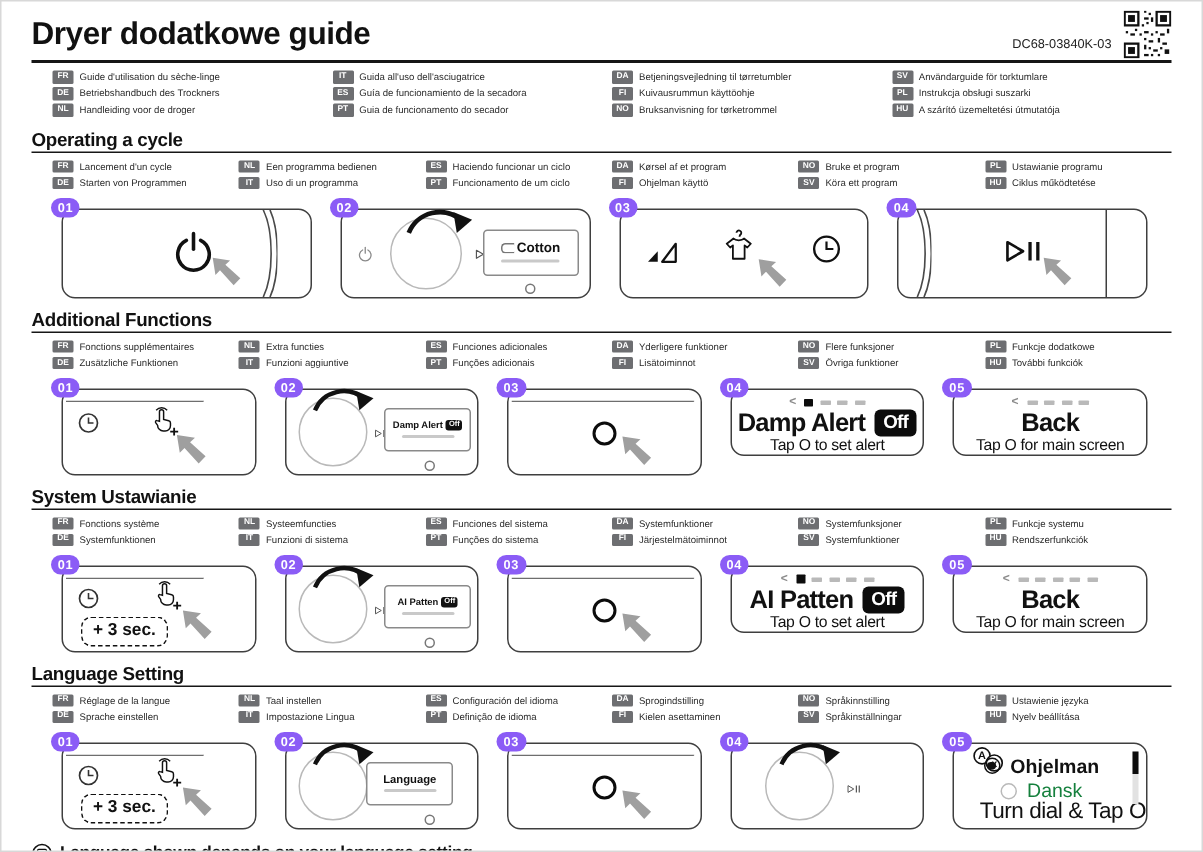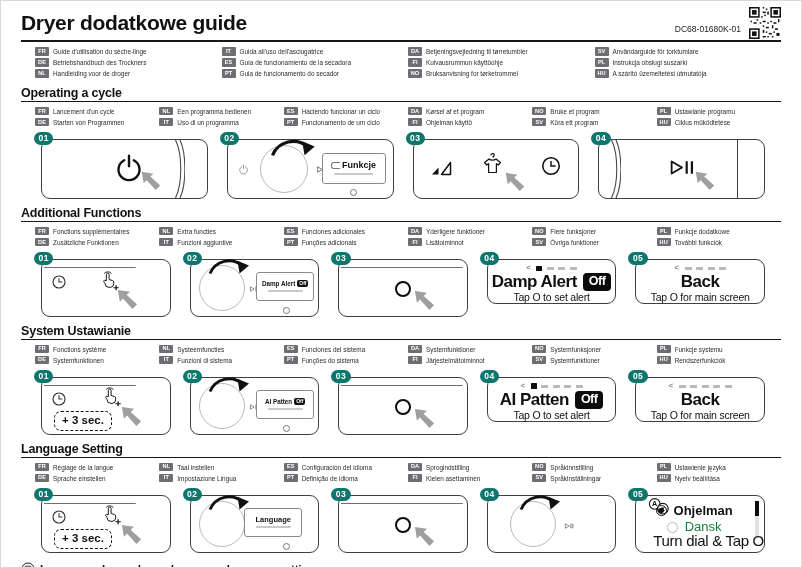--- a/index.html
+++ b/index.html
@@ -19,21 +19,21 @@
   .lang-item{display:flex;align-items:center;gap:4px;margin:1.4px 0;}
   .lang-badge{background:#6d6e71;color:#fff;font-size:5.6px;font-weight:bold;line-height:1;
               padding:1.3px 2.5px;border-radius:1px;min-width:9px;text-align:center;flex:0 0 auto;}
   .lang-label{font-size:6.4px;color:#2b2b2b;white-space:nowrap;}
   
   .section{margin-top:7px;}
   .sec-title{font-size:12.5px;font-weight:bold;letter-spacing:-0.2px;}
   .steps-row{display:flex;gap:19px;margin:11px 16px 2px 20px;}
   .panel{position:relative;flex:1;height:56px;border:1.3px solid #3f3f3f;border-radius:9px;background:#fff;}
   .steps-row.op .panel{height:58px;}
-  .step-badge{position:absolute;top:-8px;left:-8px;background:#0f766e;color:#fff;font-size:8.5px;
+  .step-badge{position:absolute;top:-8px;left:-8px;background:#8b5cf6;color:#fff;font-size:8.5px;
               font-weight:bold;line-height:1;padding:2.5px 4.5px;border-radius:8px;letter-spacing:.5px;z-index:2;}
   .abs{position:absolute;}
   .shelf{position:absolute;top:7px;left:2px;width:72%;border-top:1.1px solid #6e6e6e;border-radius:0 0 4px 0;}
   .shelf.full{width:calc(100% - 6px);}
   .dial{position:absolute;border:1.4px solid #b9b9b9;border-radius:50%;background:#fff;}
   .vsep{position:absolute;top:0;bottom:0;border-left:1.2px solid #3f3f3f;}
   .odot{position:absolute;width:5px;height:5px;border:1.1px solid #777;border-radius:50%;}
   .obtn{position:absolute;width:12px;height:12px;border:2.4px solid #0c0c0c;border-radius:50%;background:#fff;}
   .holdbox{position:absolute;border:1.6px dashed #111;border-radius:7px;background:#fff;
            font-size:11.5px;font-weight:bold;line-height:1;padding:3px 7px;white-space:nowrap;z-index:1;}
@@ -163,21 +163,21 @@
         <rect x="2" y="16" width="3" height="3" fill="#111"></rect>
     </symbol>
   </defs>
 </svg>
 
 <div class="page">
 
   <div class="hdr">
     <div class="hdr-title">Dryer dodatkowe guide</div>
     <div class="hdr-right">
-      <span class="hdr-model">DC68-01680K-01</span>
+      <span class="hdr-model">DC68-03840K-03</span>
       <svg class="qr">
           <use href="#sym-qr"></use>
         </svg>
     </div>
   </div>
   <div class="rule-thick"></div>
   <div class="lang-grid">
       <div class="lang-col">
         <div class="lang-item">
           <span class="lang-badge">FR</span>
@@ -323,21 +323,21 @@
         <div class="dial" style="left:32px;top:5px;width:46px;height:46px;"></div>
         <svg class="abs" style="left:38px;top:-7px;width:52px;height:26px;">
             <use href="#sym-rotate"></use>
           </svg>
         <svg class="abs" style="left:88px;top:25px;width:12px;height:9px;color:#555;">
             <use href="#sym-pp"></use>
           </svg>
         <div class="disp" style="right:7px;top:13px;width:62px;height:29px;">
           <span class="main big">
               <span class="mini-g"></span>
-              <span>Funkcje</span>
+              <span>Cotton</span>
             </span>
           <span class="subbar"></span>
         </div>
         <span class="odot" style="right:36px;bottom:2px;"></span>
       </div>
       <div class="panel">
         <span class="step-badge">03</span>
         <svg class="abs" style="left:14px;top:19px;width:26px;height:18px;color:#111;">
             <use href="#sym-dry"></use>
           </svg>

